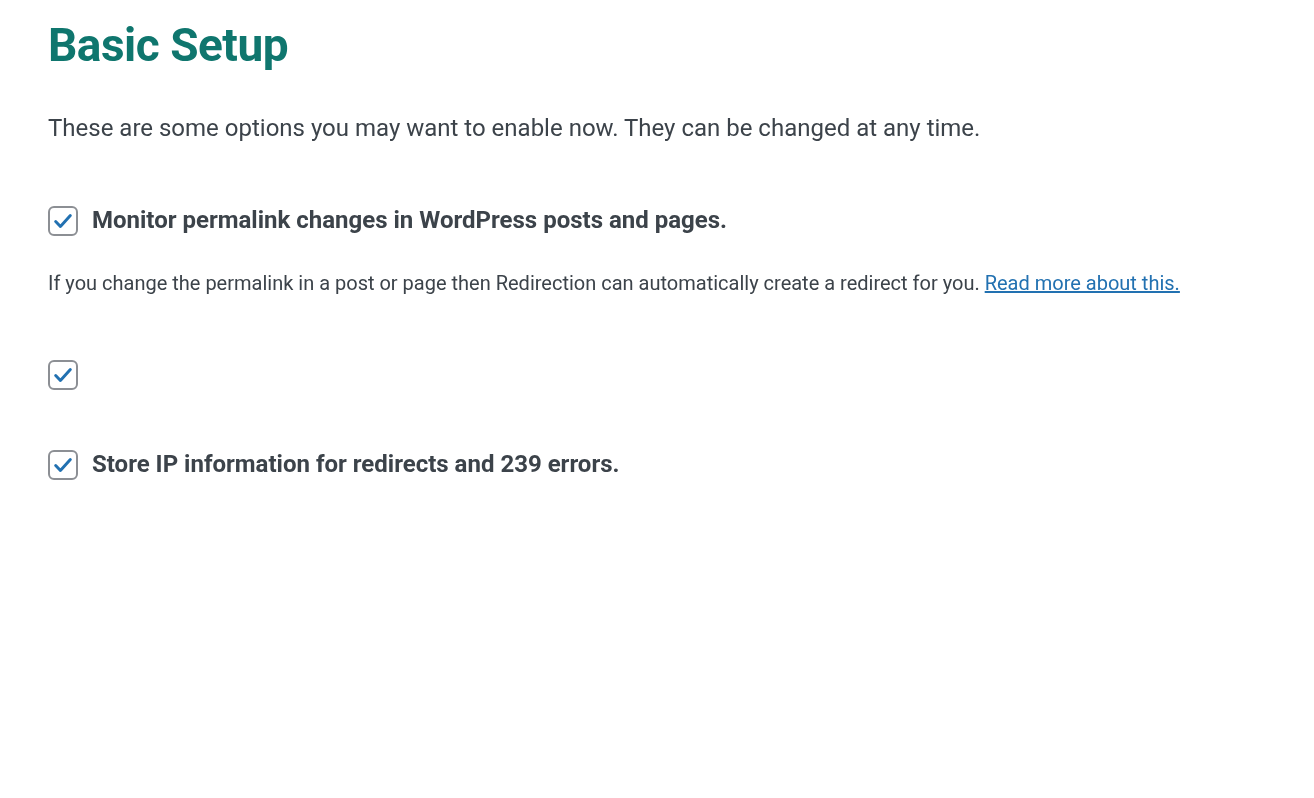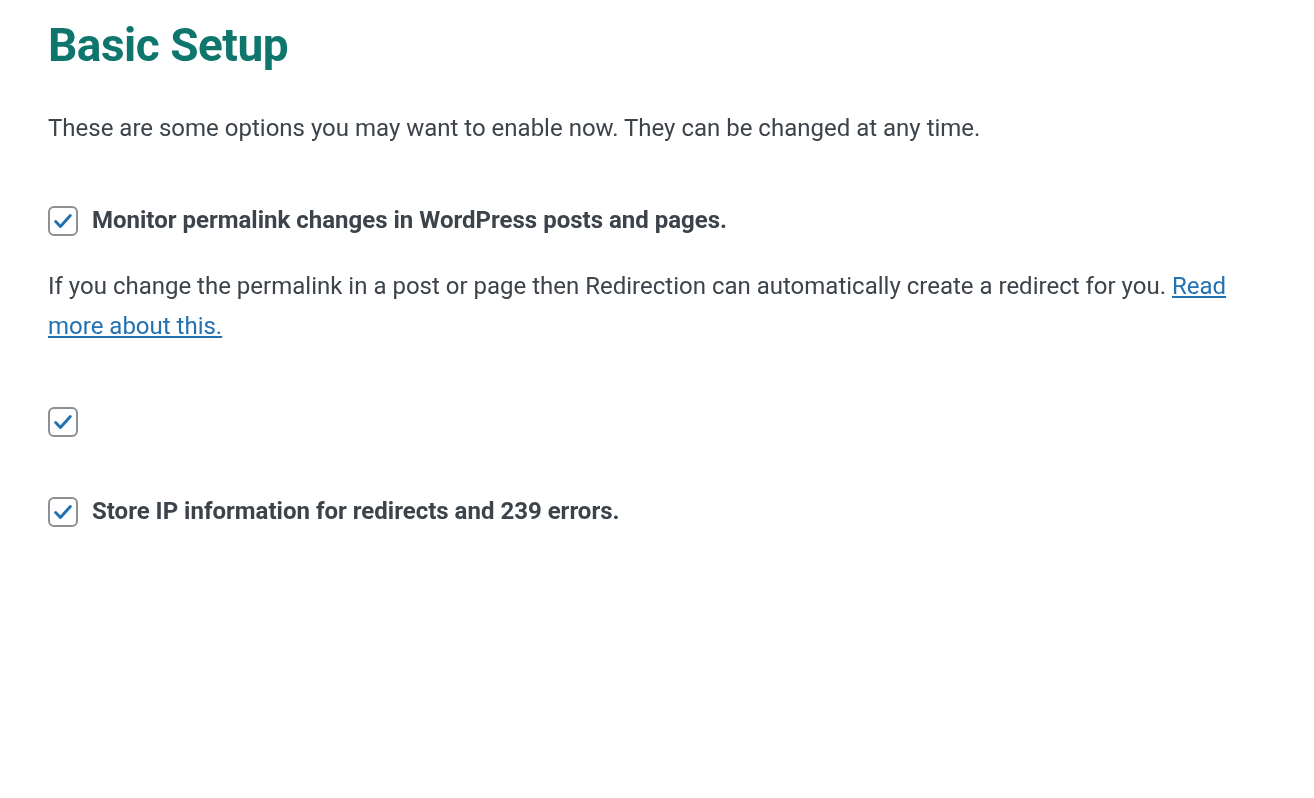--- a/index.html
+++ b/index.html
@@ -46,21 +46,21 @@
       flex-shrink: 0;
     }
     .cbwrap svg { width: 22px; height: 22px; }
     .cbwrap svg path { stroke: #2271b1; stroke-width: 3.2; fill: none; stroke-linecap: round; stroke-linejoin: round; }
     .opt-label-text {
       font-size: 24px;
       font-weight: 700;
       color: #3c434a;
     }
     .opt-desc {
-      font-size: 24px;
+      font-size: 20px;
       color: #3c434a;
       line-height: 1.7;
     }
     a.read-more {
       color: #2271b1;
       text-decoration: underline;
     }
     
     input[type="checkbox"].native {
       position: absolute;

